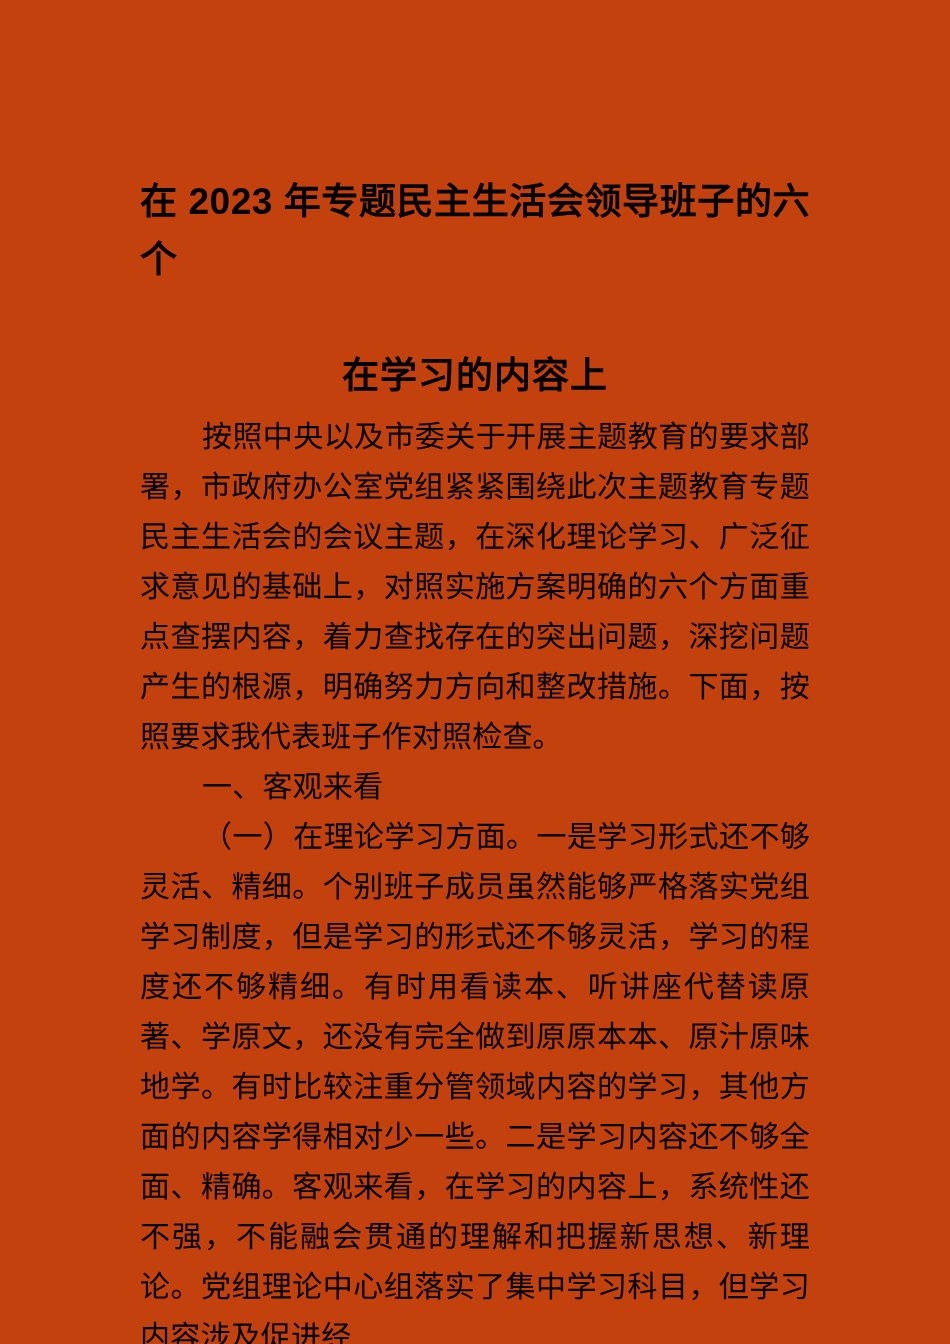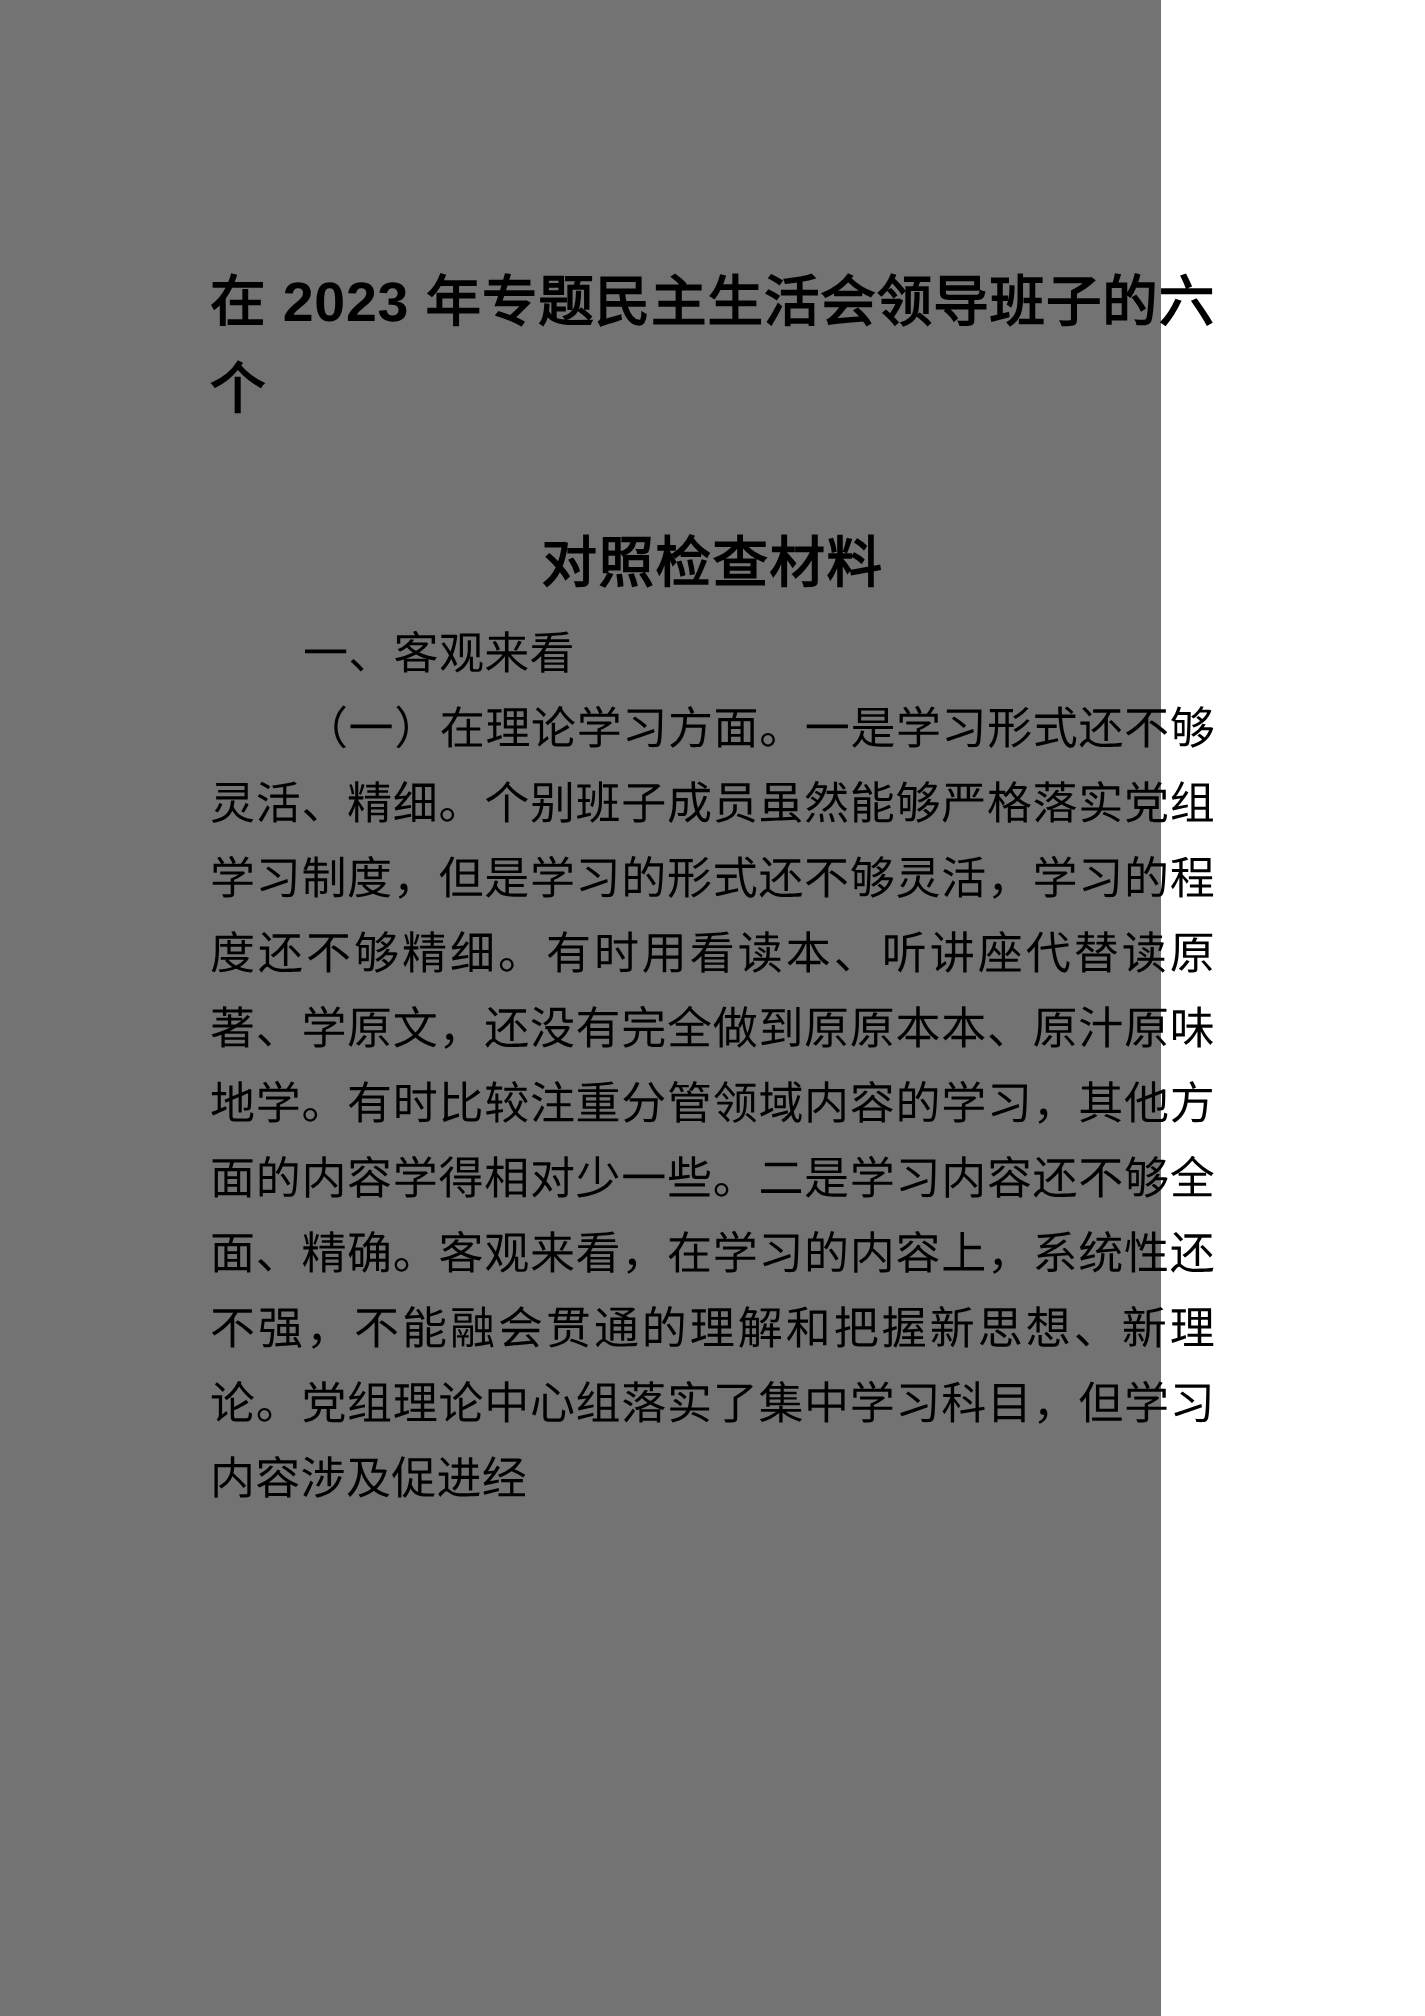--- a/index.html
+++ b/index.html
@@ -12,23 +12,23 @@
     width: 950px;
     height: 1344px;
     overflow: hidden;
     font-family: "Liberation Sans", "DejaVu Sans", sans-serif;
     color: #000000;
     -webkit-font-smoothing: antialiased;
   }
 
   .page {
     position: relative;
-    width: 774px;
+    width: 950px;
     height: 1344px;
-    background: #737373;
+    background: #c2410c;
     box-sizing: border-box;
   }
 
   
   .doc-title {
     position: absolute;
     left: 140px;
     top: 148px;
     width: 670px;
     font-size: 37px;
@@ -65,21 +65,22 @@
     word-break: break-all;
   }
 </style>
 </head>
 <body>
 
 <div class="page">
 
   <h1 class="doc-title">
     <span class="title-line-1">在 2023 年专题民主生活会领导班子的六个</span>
-    <span class="title-line-2">对照检查材料</span>
+    <span class="title-line-2">在学习的内容上</span>
   </h1>
 
   <div class="doc-body">
+    <p class="para">按照中央以及市委关于开展主题教育的要求部署，市政府办公室党组紧紧围绕此次主题教育专题民主生活会的会议主题，在深化理论学习、广泛征求意见的基础上，对照实施方案明确的六个方面重点查摆内容，着力查找存在的突出问题，深挖问题产生的根源，明确努力方向和整改措施。下面，按照要求我代表班子作对照检查。</p>
     <p class="para">一、客观来看</p>
     <p class="para">（一）在理论学习方面。一是学习形式还不够灵活、精细。个别班子成员虽然能够严格落实党组学习制度，但是学习的形式还不够灵活，学习的程度还不够精细。有时用看读本、听讲座代替读原著、学原文，还没有完全做到原原本本、原汁原味地学。有时比较注重分管领域内容的学习，其他方面的内容学得相对少一些。二是学习内容还不够全面、精确。客观来看，在学习的内容上，系统性还不强，不能融会贯通的理解和把握新思想、新理论。党组理论中心组落实了集中学习科目，但学习内容涉及促进经</p>
   </div>
 
 </div>
 
 </body></html>

